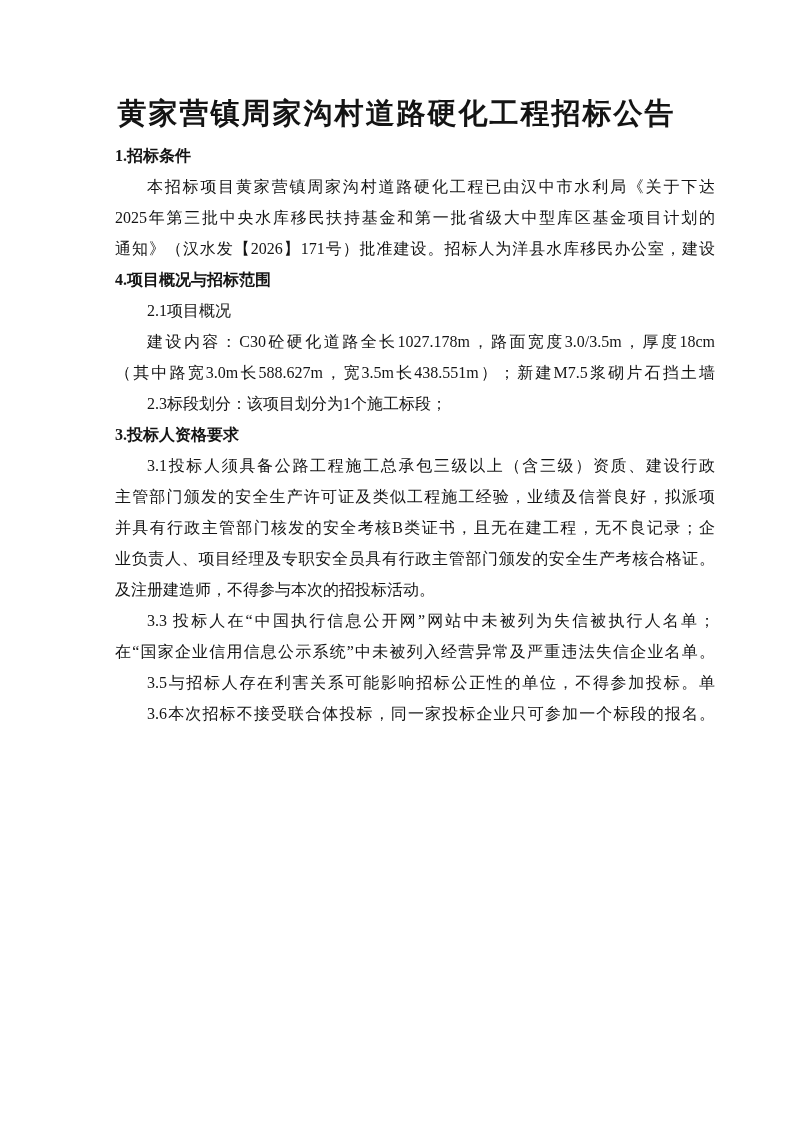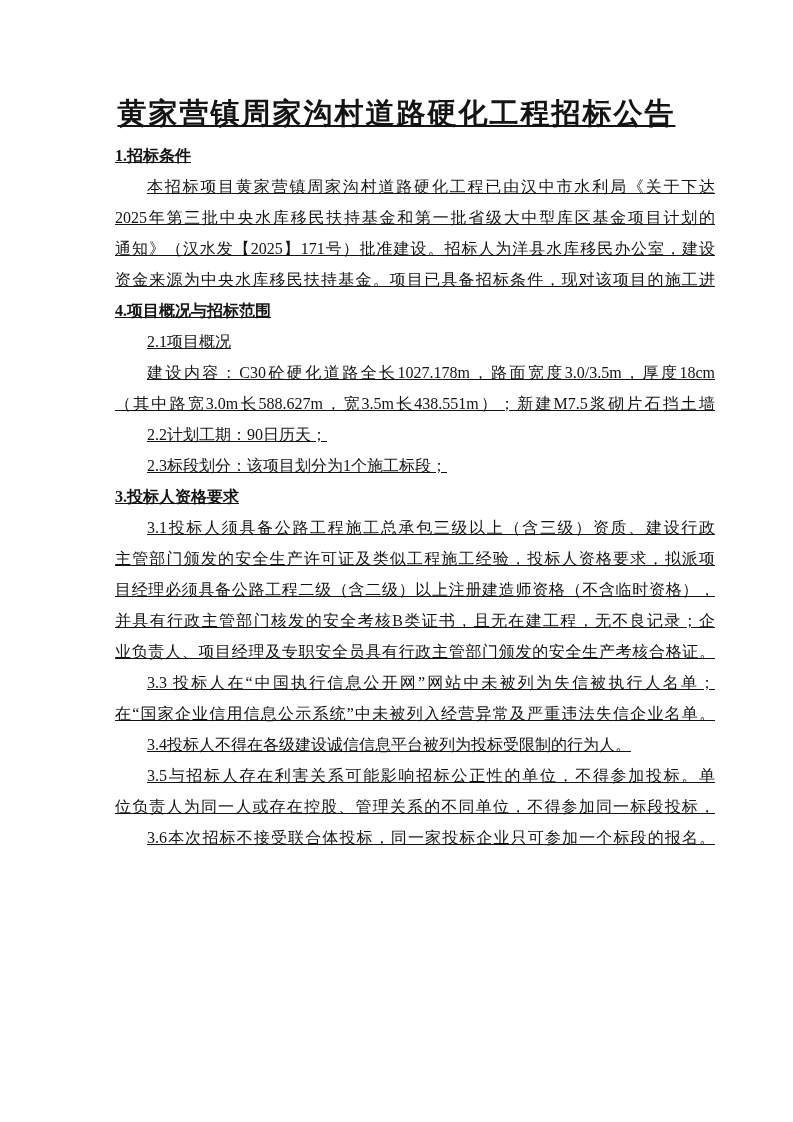--- a/index.html
+++ b/index.html
@@ -10,21 +10,20 @@
   .page {
     position: relative;
     width: 793px;
     height: 960px;
     background: #ffffff;
     box-sizing: border-box;
     padding: 94px 78px 0 115px;
     font-family: "Liberation Serif", "DejaVu Serif", serif;
     color: #141414;
     overflow: hidden;
-    text-decoration: underline;
   }
   .doc-title {
     font-size: 29px;
     font-weight: bold;
     line-height: 38px;
     text-align: center;
     letter-spacing: 2px;
     margin: 0 -78px 8px -115px; 
     white-space: nowrap;
   }
@@ -50,34 +49,30 @@
 </style>
 </head>
 <body>
 
 <div class="page">
   <h1 class="doc-title">黄家营镇周家沟村道路硬化工程招标公告</h1>
   <div class="doc-body">
       <div class="line h">1.招标条件</div>
       <div class="line indent j">本招标项目黄家营镇周家沟村道路硬化工程已由汉中市水利局《关于下达</div>
       <div class="line j">2025年第三批中央水库移民扶持基金和第一批省级大中型库区基金项目计划的</div>
-      <div class="line j">通知》（汉水发【2025】171号）批准建设。招标人为洋县水库移民办公室，建设</div>
-      <div class="line j">资金来源为中央水库移民扶持基金。项目已具备招标条件，现对该项目的施工进</div>
+      <div class="line j">通知》（汉水发【2026】171号）批准建设。招标人为洋县水库移民办公室，建设</div>
       <div class="line h">4.项目概况与招标范围</div>
       <div class="line indent">2.1项目概况</div>
       <div class="line indent j">建设内容：C30砼硬化道路全长1027.178m，路面宽度3.0/3.5m，厚度18cm</div>
       <div class="line j">（其中路宽3.0m长588.627m，宽3.5m长438.551m）；新建M7.5浆砌片石挡土墙</div>
-      <div class="line indent">2.2计划工期：90日历天；</div>
       <div class="line indent">2.3标段划分：该项目划分为1个施工标段；</div>
       <div class="line h">3.投标人资格要求</div>
       <div class="line indent j">3.1投标人须具备公路工程施工总承包三级以上（含三级）资质、建设行政</div>
-      <div class="line j">主管部门颁发的安全生产许可证及类似工程施工经验，投标人资格要求，拟派项</div>
-      <div class="line j">目经理必须具备公路工程二级（含二级）以上注册建造师资格（不含临时资格），</div>
+      <div class="line j">主管部门颁发的安全生产许可证及类似工程施工经验，业绩及信誉良好，拟派项</div>
       <div class="line j">并具有行政主管部门核发的安全考核B类证书，且无在建工程，无不良记录；企</div>
       <div class="line j">业负责人、项目经理及专职安全员具有行政主管部门颁发的安全生产考核合格证。</div>
+      <div class="line">及注册建造师，不得参与本次的招投标活动。</div>
       <div class="line indent j">3.3 投标人在“中国执行信息公开网”网站中未被列为失信被执行人名单；</div>
       <div class="line j">在“国家企业信用信息公示系统”中未被列入经营异常及严重违法失信企业名单。</div>
-      <div class="line indent">3.4投标人不得在各级建设诚信信息平台被列为投标受限制的行为人。</div>
       <div class="line indent j">3.5与招标人存在利害关系可能影响招标公正性的单位，不得参加投标。单</div>
-      <div class="line j">位负责人为同一人或存在控股、管理关系的不同单位，不得参加同一标段投标，</div>
       <div class="line indent j">3.6本次招标不接受联合体投标，同一家投标企业只可参加一个标段的报名。</div>
     </div>
 </div>
 
 </body></html>

